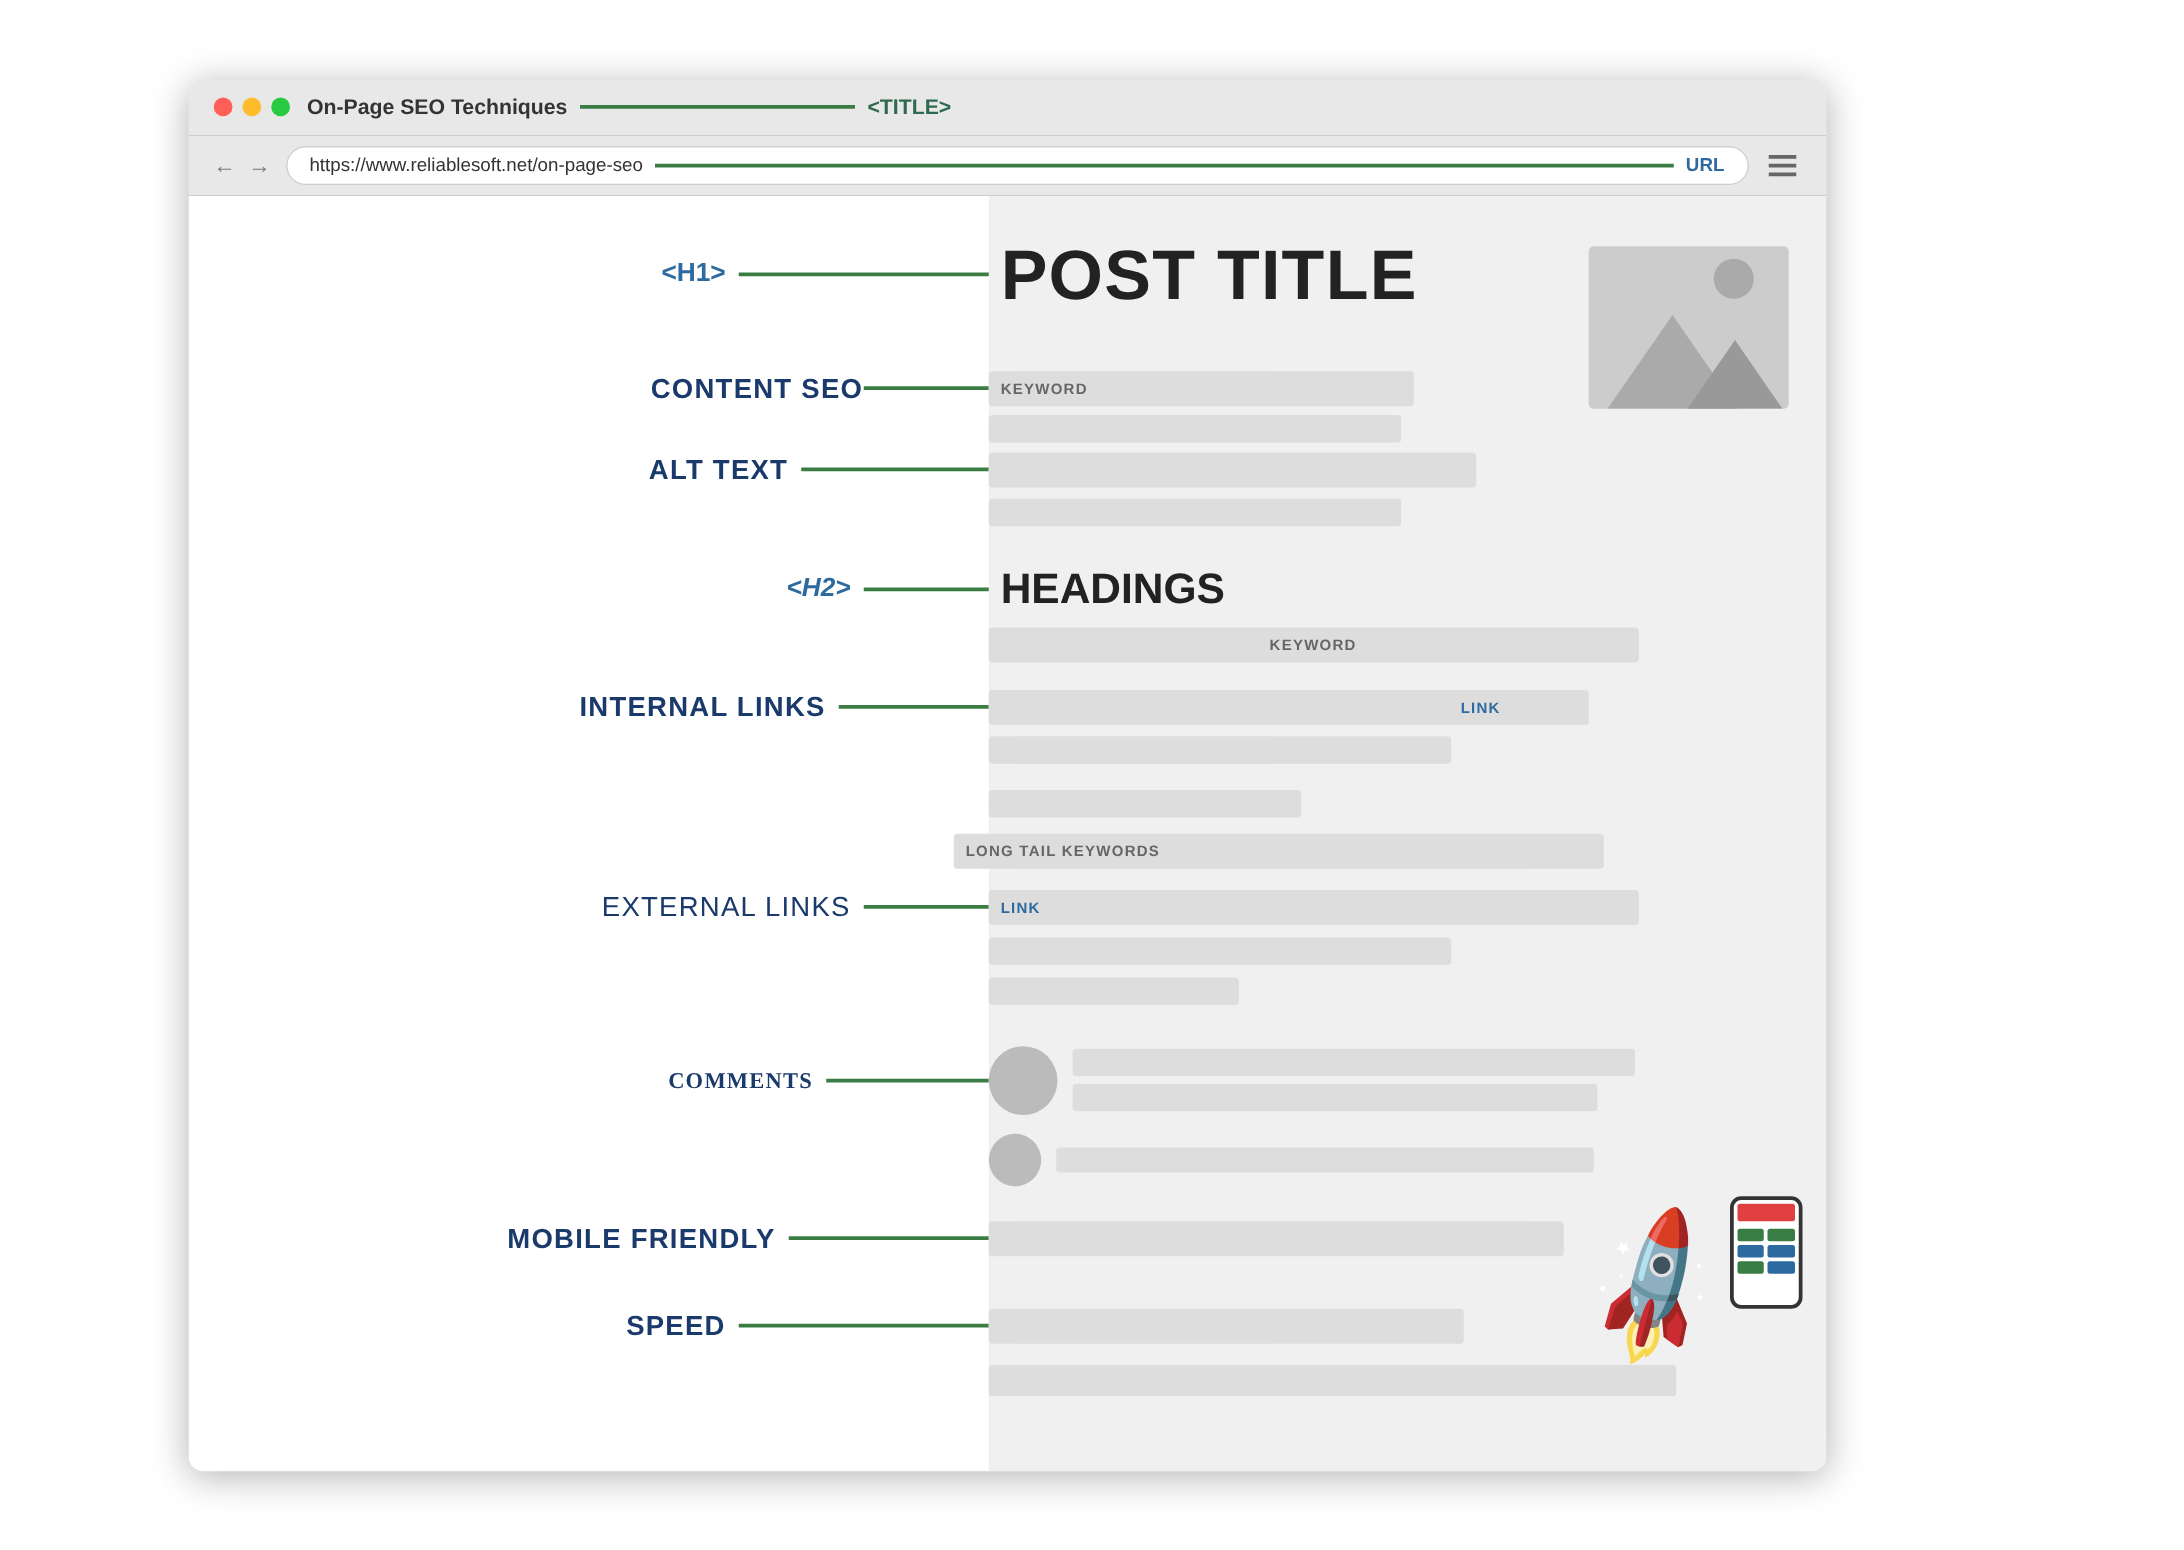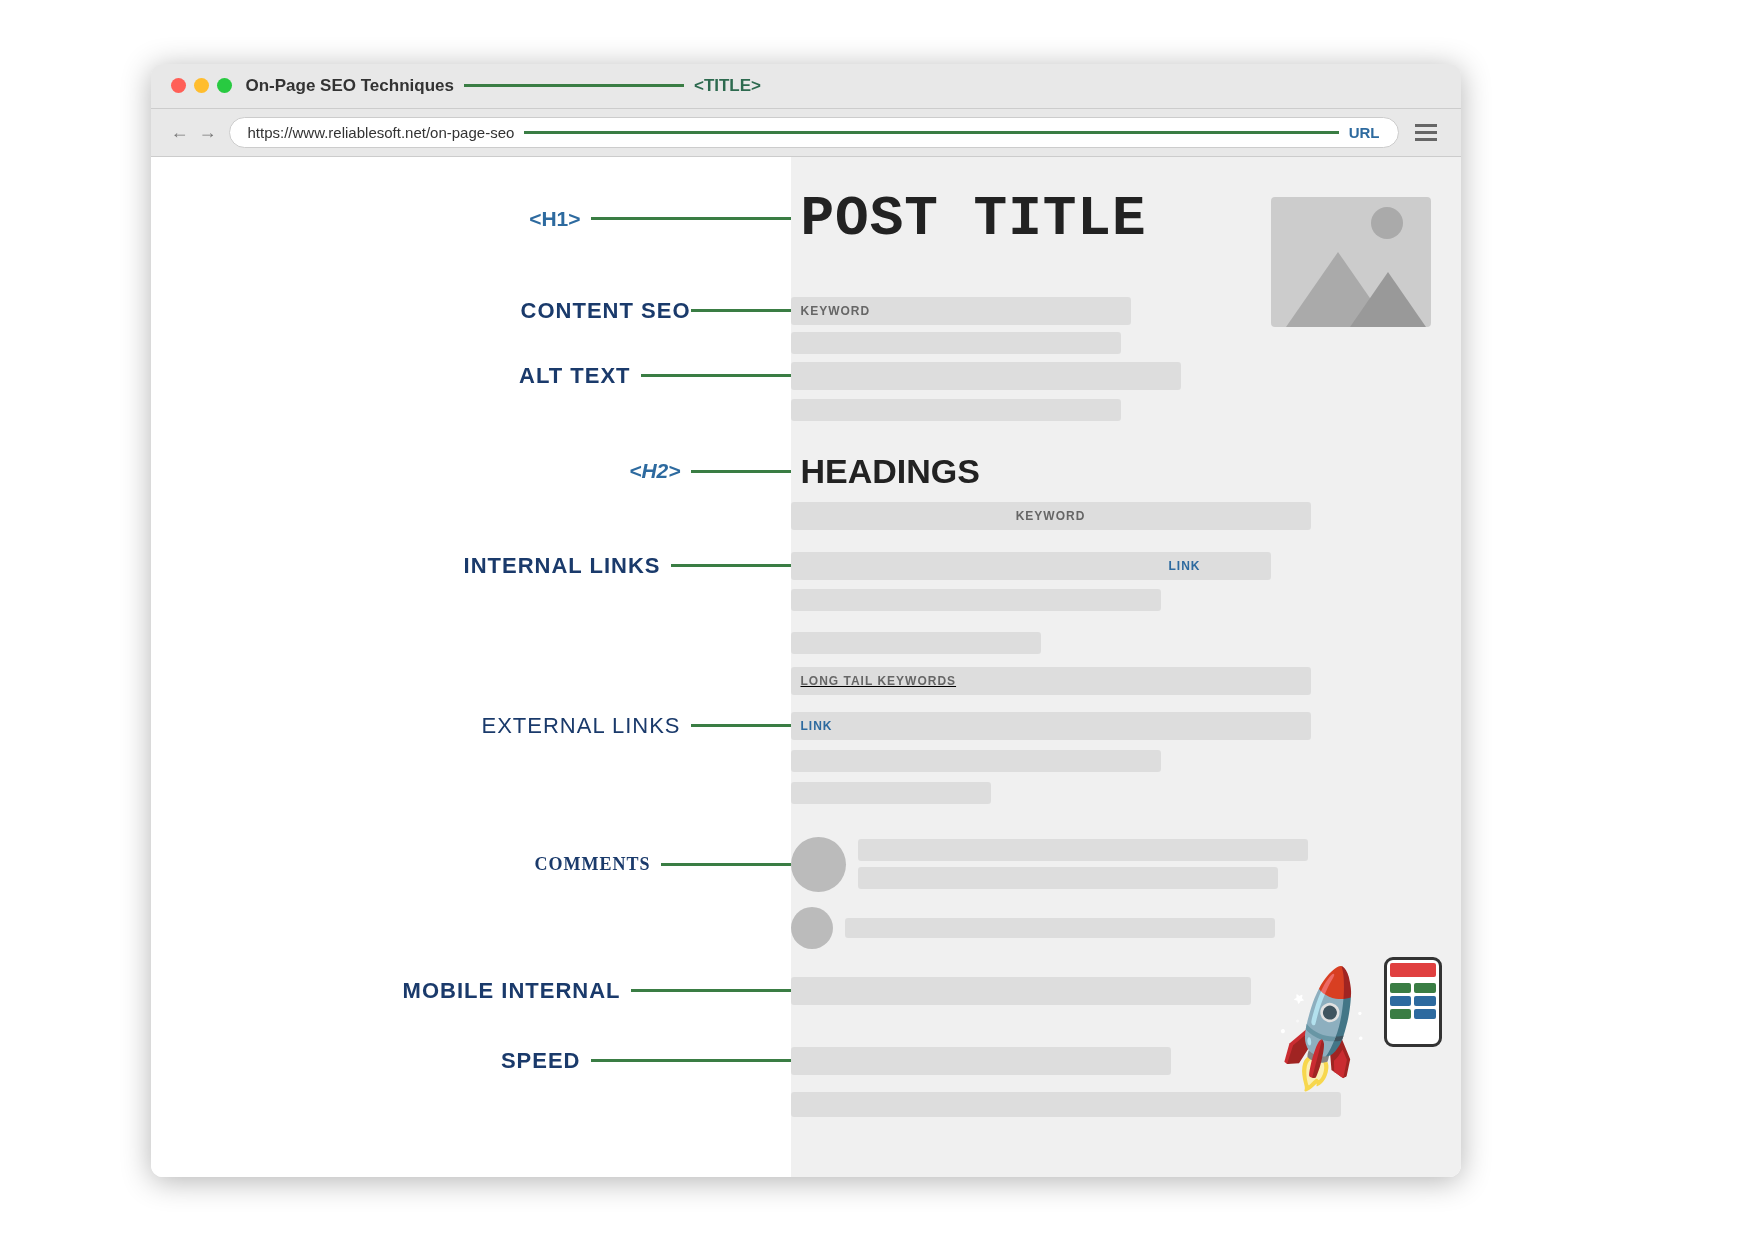--- a/index.html
+++ b/index.html
@@ -56,21 +56,21 @@
       <div style="flex:1; background:#f0f0f0; position:relative;"></div>
 
       <div style="position:absolute; top:0; left:0; width:100%; height:100%;">
 
         <div style="position:absolute; top:30px; left:0; width:100%; display:flex; align-items:center;">
           <div style="width:640px; display:flex; align-items:center; justify-content:flex-end; gap:10px; padding-right:0;">
             <span style="color:#2d6a9f; font-size:21px; font-weight:bold; font-family:Arial,sans-serif;">&lt;H1&gt;</span>
             <div style="width:200px; height:3px; background:#3a7d44;"></div>
           </div>
           <div style="margin-left:10px; display:flex; align-items:center;">
-            <span style="font-size:56px; font-weight:900; color:#222; font-family:Liberation Mono, monospace; letter-spacing:1px;">POST TITLE</span>
+            <span style="font-size:56px; font-weight:900; color:#222; font-family:Liberation Sans, sans-serif; letter-spacing:1px;">POST TITLE</span>
           </div>
 
           <div style="position:absolute; right:30px; top:10px; width:160px; height:130px; background:#ccc; border-radius:4px; overflow:hidden;">
             <div style="position:absolute; top:10px; right:28px; width:32px; height:32px; border-radius:50%; background:#aaa;"></div>
             <div style="position:absolute; bottom:0; left:15px; width:0; height:0; border-left:52px solid transparent; border-right:52px solid transparent; border-bottom:75px solid #aaa;"></div>
             <div style="position:absolute; bottom:0; right:5px; width:0; height:0; border-left:38px solid transparent; border-right:38px solid transparent; border-bottom:55px solid #999;"></div>
           </div>
         </div>
 
         <div style="position:absolute; top:140px; left:0; width:100%; display:flex; align-items:center;">
@@ -132,21 +132,21 @@
         </div>
 
         <div style="position:absolute; top:432px; left:640px;">
           <div style="height:22px; background:#ddd; border-radius:3px; width:370px;"></div>
         </div>
 
         <div style="position:absolute; top:475px; left:640px;">
           <div style="height:22px; background:#ddd; border-radius:3px; width:250px;"></div>
         </div>
 
-        <div style="position:absolute; top:510px; left:640px; right:30px;text-decoration:underline;">
+        <div style="position:absolute; top:510px; left:612px; right:30px;">
           <div style="height:28px; background:#ddd; border-radius:3px; width:520px; display:flex; align-items:center; padding-left:10px;">
             <span style="color:#666; font-size:12px; font-weight:bold; letter-spacing:1px; font-family:Arial,sans-serif;">LONG TAIL KEYWORDS</span>
           </div>
         </div>
 
         <div style="position:absolute; top:555px; left:0; width:100%; display:flex; align-items:center;">
           <div style="width:640px; display:flex; align-items:center; justify-content:flex-end; gap:10px;">
             <span style="color:#1a3a6b; font-size:22px; font-weight:normal; font-family:Arial,sans-serif; letter-spacing:1px;">EXTERNAL LINKS</span>
             <div style="width:100px; height:3px; background:#3a7d44;"></div>
           </div>
@@ -180,21 +180,21 @@
           </div>
         </div>
 
         <div style="position:absolute; top:750px; left:640px; display:flex; align-items:center; gap:12px; padding-right:30px;">
           <div style="width:42px; height:42px; border-radius:50%; background:#bbb; flex-shrink:0;"></div>
           <div style="height:20px; background:#ddd; border-radius:3px; width:430px;"></div>
         </div>
 
         <div style="position:absolute; top:820px; left:0; width:100%; display:flex; align-items:center;">
           <div style="width:640px; display:flex; align-items:center; justify-content:flex-end; gap:10px;">
-            <span style="color:#1a3a6b; font-size:22px; font-weight:bold; font-family:Arial,sans-serif; letter-spacing:1px;">MOBILE INTERNAL</span>
+            <span style="color:#1a3a6b; font-size:22px; font-weight:bold; font-family:Arial,sans-serif; letter-spacing:1px;">MOBILE FRIENDLY</span>
             <div style="width:160px; height:3px; background:#3a7d44;"></div>
           </div>
           <div style="flex:1; padding-right:10px;">
             <div style="height:28px; background:#ddd; border-radius:3px; width:460px;"></div>
           </div>
 
           <div style="position:absolute; right:15px; top:-20px; width:62px; height:95px;">
             <div style="width:58px; height:90px; border:3.5px solid #333; border-radius:9px; background:#fff; overflow:hidden; display:flex; flex-direction:column;">
               <div style="height:14px; background:#e04040; margin:3px 3px 0 3px; border-radius:2px;"></div>
               <div style="padding:3px; display:flex; flex-direction:column; gap:3px; margin-top:3px;">

